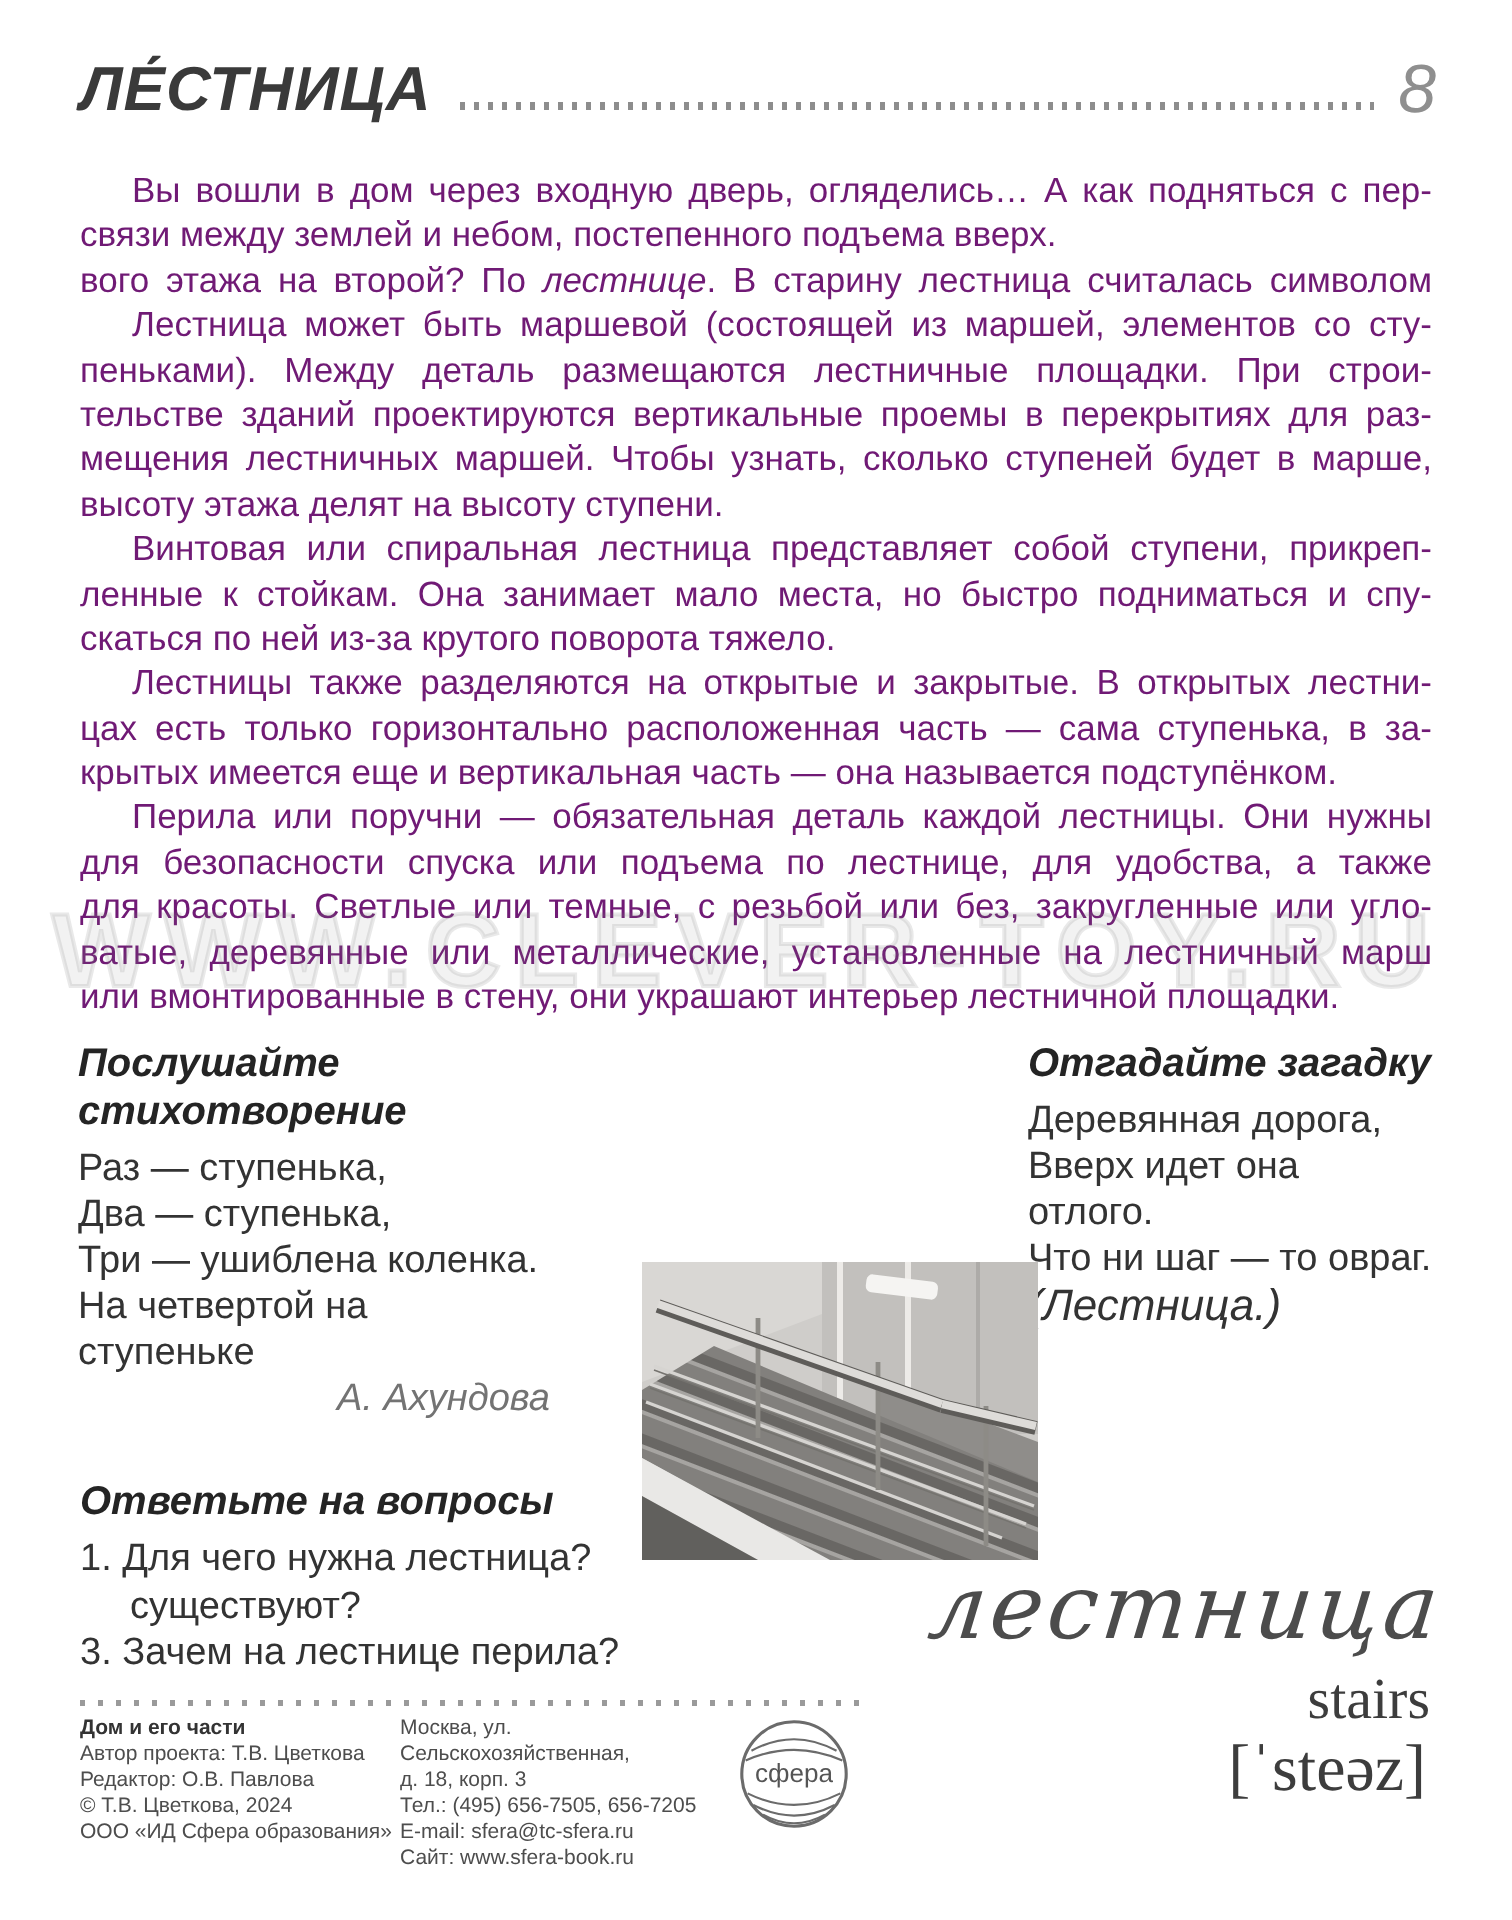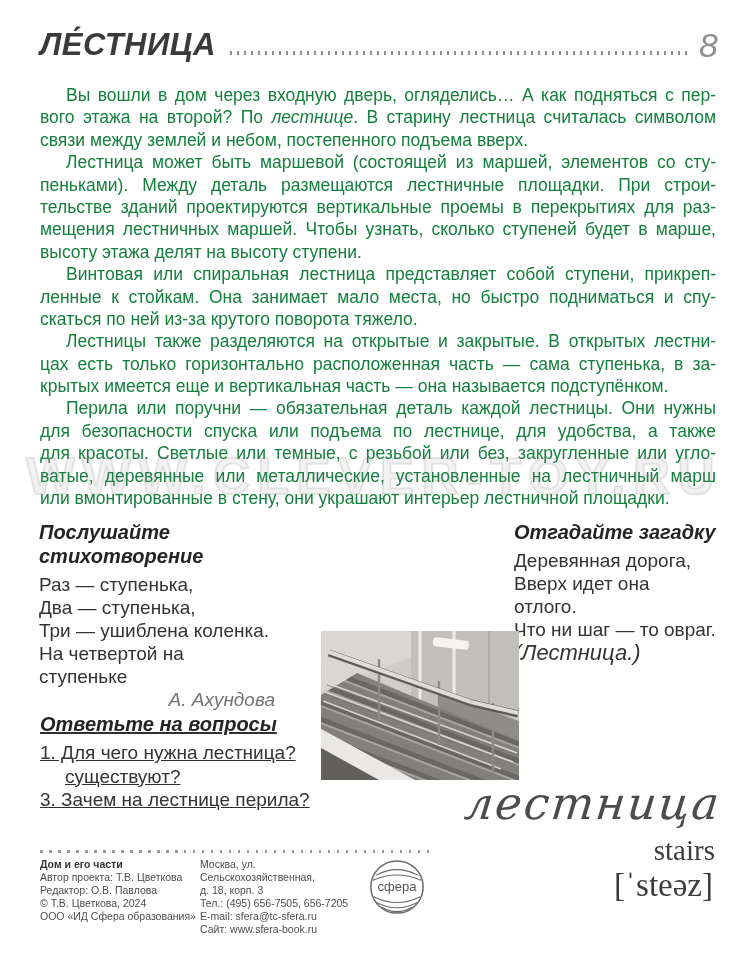--- a/index.html
+++ b/index.html
@@ -12,21 +12,21 @@
   .page-title{
     font-size:31px; font-weight:bold; font-style:italic; letter-spacing:.5px;
     color:#3a3a3a; white-space:nowrap; line-height:34px;
   }
   .leader{
     flex:1; height:4px; margin:0 12px 7px 14px;
     background:repeating-linear-gradient(90deg,#8d8d8d 0 2.5px, transparent 2.5px 7px);
   }
   .page-num{font-size:34px; font-style:italic; color:#8f8f8f; line-height:34px; margin-bottom:0;}
   
-  .bodytext{position:absolute; left:40px; top:84px; width:676px; font-size:17.5px; color:#15803d;}
+  .bodytext{position:absolute; left:40px; top:84px; width:676px; font-size:17.5px; color:#701a75;}
   .line{height:22.4px; line-height:22.4px; text-align:justify; text-align-last:justify; white-space:nowrap; overflow:visible;}
   .line.first{text-indent:26px;}
   .line.last{text-align-last:left; white-space:normal;}
   .ital{font-style:italic;}
   
   .watermark{
     position:absolute; top:446px; left:26px; width:710px; white-space:nowrap;
     font-weight:bold; font-size:52px; letter-spacing:7px;
     color:rgba(130,130,130,0.10);
     -webkit-text-stroke:2px rgba(120,120,120,0.16);
@@ -34,21 +34,21 @@
   }
   
   .sec-heading{font-size:20px; font-weight:bold; font-style:italic; color:#242424; line-height:24px;}
   .poem{position:absolute; left:39px; top:520px; width:238px;}
   .poem .pline{font-size:19px; line-height:23px; color:#333;}
   .poem .author{font-size:19px; font-style:italic; text-align:right; line-height:23px; margin-top:0; color:#737373; padding-right:2px;}
   .riddle{position:absolute; left:514px; top:520px; width:202px;}
   .riddle .rline{font-size:19px; line-height:23px; color:#333;}
   .riddle .answer{font-size:22px; font-style:italic; text-align:left; line-height:23px; color:#333; padding-right:4px;}
   .poem .sec-heading, .riddle .sec-heading, .questions .sec-heading{margin-bottom:5px;}
-  .questions{position:absolute; left:40px; top:712px; width:290px;text-decoration:underline;}
+  .questions{position:absolute; left:40px; top:739px; width:290px;}
   .questions .qline{font-size:19px; line-height:23.5px; color:#333;}
   .questions .qline.wrap{padding-left:25px;}
   
   .photo{position:absolute; left:321px; top:631px; width:198px; height:149px;}
   .photo svg{display:block;}
   
   .vocab{position:absolute; left:400px; top:778px; width:318px; text-align:right;}
   .vocab .cursive{
     font-family:"DejaVu Serif", serif; font-style:italic; font-size:45px; line-height:52px;
     color:#4c4c4c; letter-spacing:2px; transform:skewX(-6deg); transform-origin:right bottom;
@@ -72,22 +72,22 @@
 <div class="page">
 
   <div class="title-row">
     <div class="page-title">ЛЕ́СТНИЦА</div>
     <div class="leader"></div>
     <div class="page-num">8</div>
   </div>
 
   <div class="bodytext">
     <div class="line first">Вы вошли в дом через входную дверь, огляделись… А как подняться с пер-</div>
+    <div class="line last">связи между землей и небом, постепенного подъема вверх.</div>
     <div class="line"><span>вого этажа на второй? По </span><span class="ital">лестнице</span><span>. В старину лестница считалась символом</span></div>
-    <div class="line last">связи между землей и небом, постепенного подъема вверх.</div>
 
     <div class="line first">Лестница может быть маршевой (состоящей из маршей, элементов со сту-</div>
     <div class="line">пеньками). Между деталь размещаются лестничные площадки. При строи-</div>
     <div class="line">тельстве зданий проектируются вертикальные проемы в перекрытиях для раз-</div>
     <div class="line">мещения лестничных маршей. Чтобы узнать, сколько ступеней будет в марше,</div>
     <div class="line last">высоту этажа делят на высоту ступени.</div>
 
     <div class="line first">Винтовая или спиральная лестница представляет собой ступени, прикреп-</div>
     <div class="line">ленные к стойкам. Она занимает мало места, но быстро подниматься и спу-</div>
     <div class="line last">скаться по ней из-за крутого поворота тяжело.</div>

